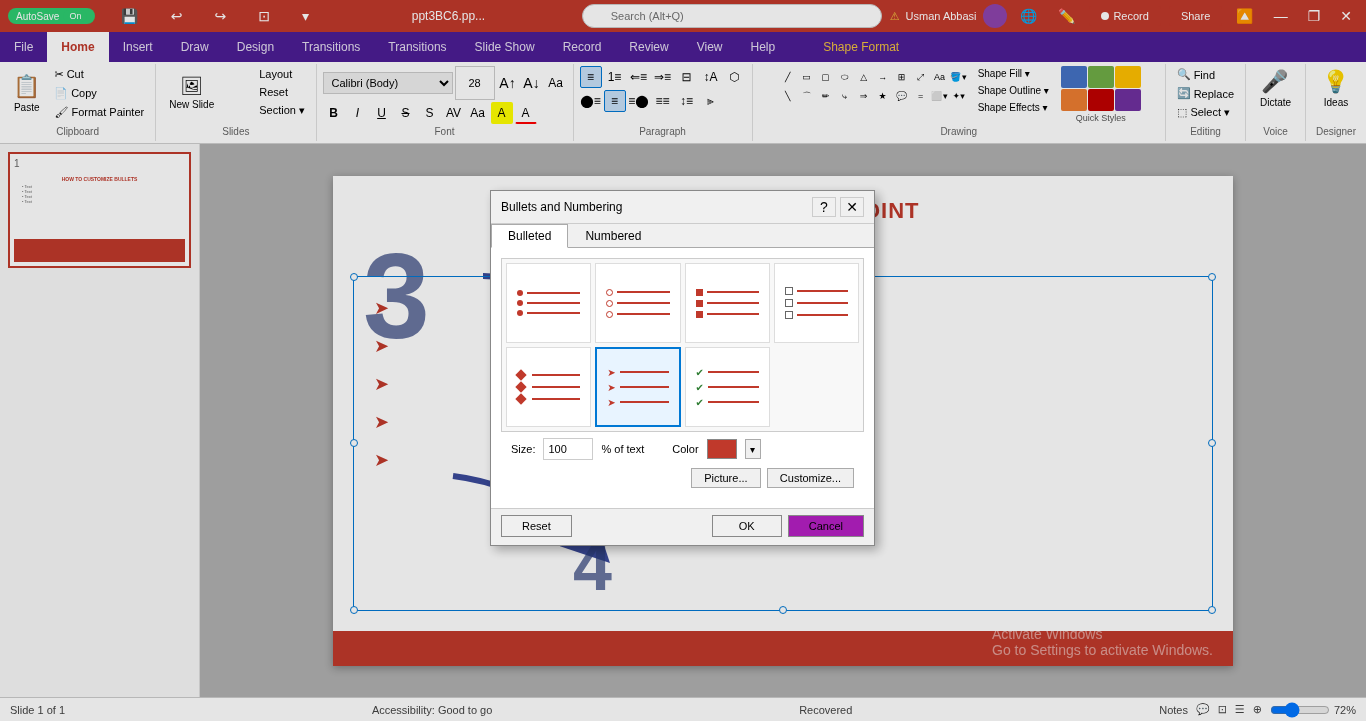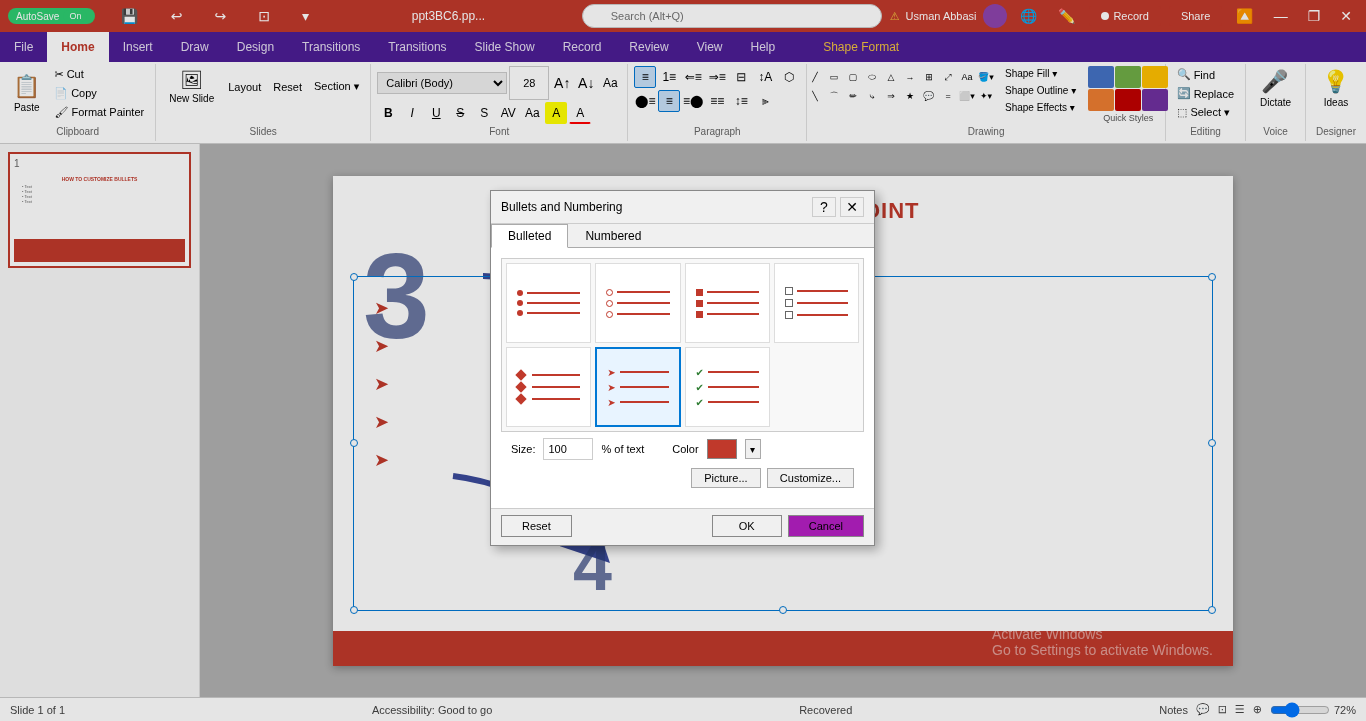--- a/index.html
+++ b/index.html
@@ -211,21 +211,21 @@
       </div>
       <span class="ribbon-group-label">Clipboard</span>
     </div>
 
     <div class="ribbon-group" style="min-width:90px;">
       <div class="ribbon-group-content">
         <div class="btn-large" style="min-width:50px;">
           <span style="font-size:18px;">🖼</span>
           <span style="font-size:10px;">New Slide</span>
         </div>
-        <div style="display:flex;flex-direction:row;gap:2px;">
+        <div style="display:flex;flex-direction:column;gap:2px;margin-left:31px;">
           <div class="btn-small">Layout</div>
           <div class="btn-small">Reset</div>
           <div class="btn-small">Section ▾</div>
         </div>
       </div>
       <span class="ribbon-group-label">Slides</span>
     </div>
 
     <div class="ribbon-group" style="min-width:180px;">
       <div class="font-section">

